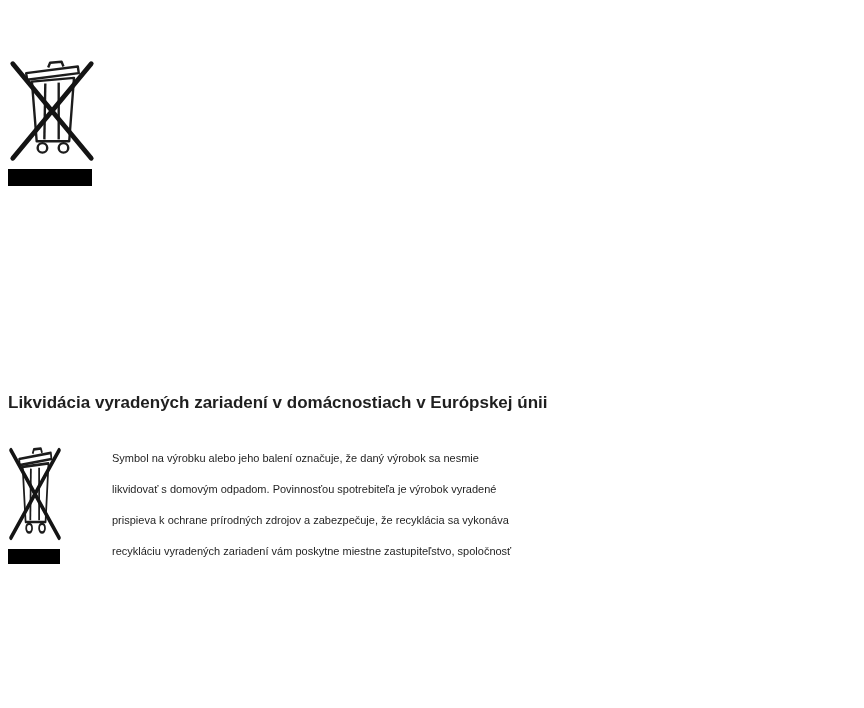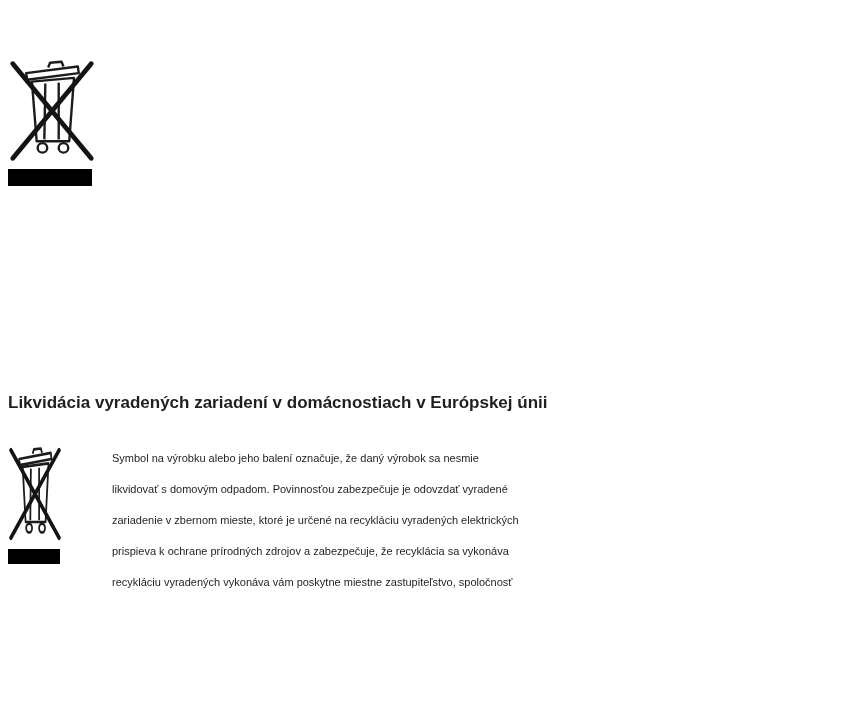--- a/index.html
+++ b/index.html
@@ -122,18 +122,17 @@
       <g stroke="#141414" stroke-width="5.5" stroke-linecap="round">
         <path d="M5 6 L87 106"></path>
         <path d="M87 6 L5 106"></path>
       </g>
     </svg>
     <div class="black-bar"></div>
   </div>
 
   <div class="body">
     <div class="body-line">Symbol na výrobku alebo jeho balení označuje, že daný výrobok sa nesmie</div>
-    <div class="body-line">likvidovať s domovým odpadom. Povinnosťou zabezpečuje je odovzdať vyradené</div>
-    <div class="body-line">zariadenie v zbernom mieste, ktoré je určené na recykláciu vyradených elektrických</div>
+    <div class="body-line">likvidovať s domovým odpadom. Povinnosťou spotrebiteľa je výrobok vyradené</div>
     <div class="body-line">prispieva k ochrane prírodných zdrojov a zabezpečuje, že recyklácia sa vykonáva</div>
-    <div class="body-line">recykláciu vyradených vykonáva vám poskytne miestne zastupiteľstvo, spoločnosť</div>
+    <div class="body-line">recykláciu vyradených zariadení vám poskytne miestne zastupiteľstvo, spoločnosť</div>
   </div>
 </div>
 
 </body></html>

